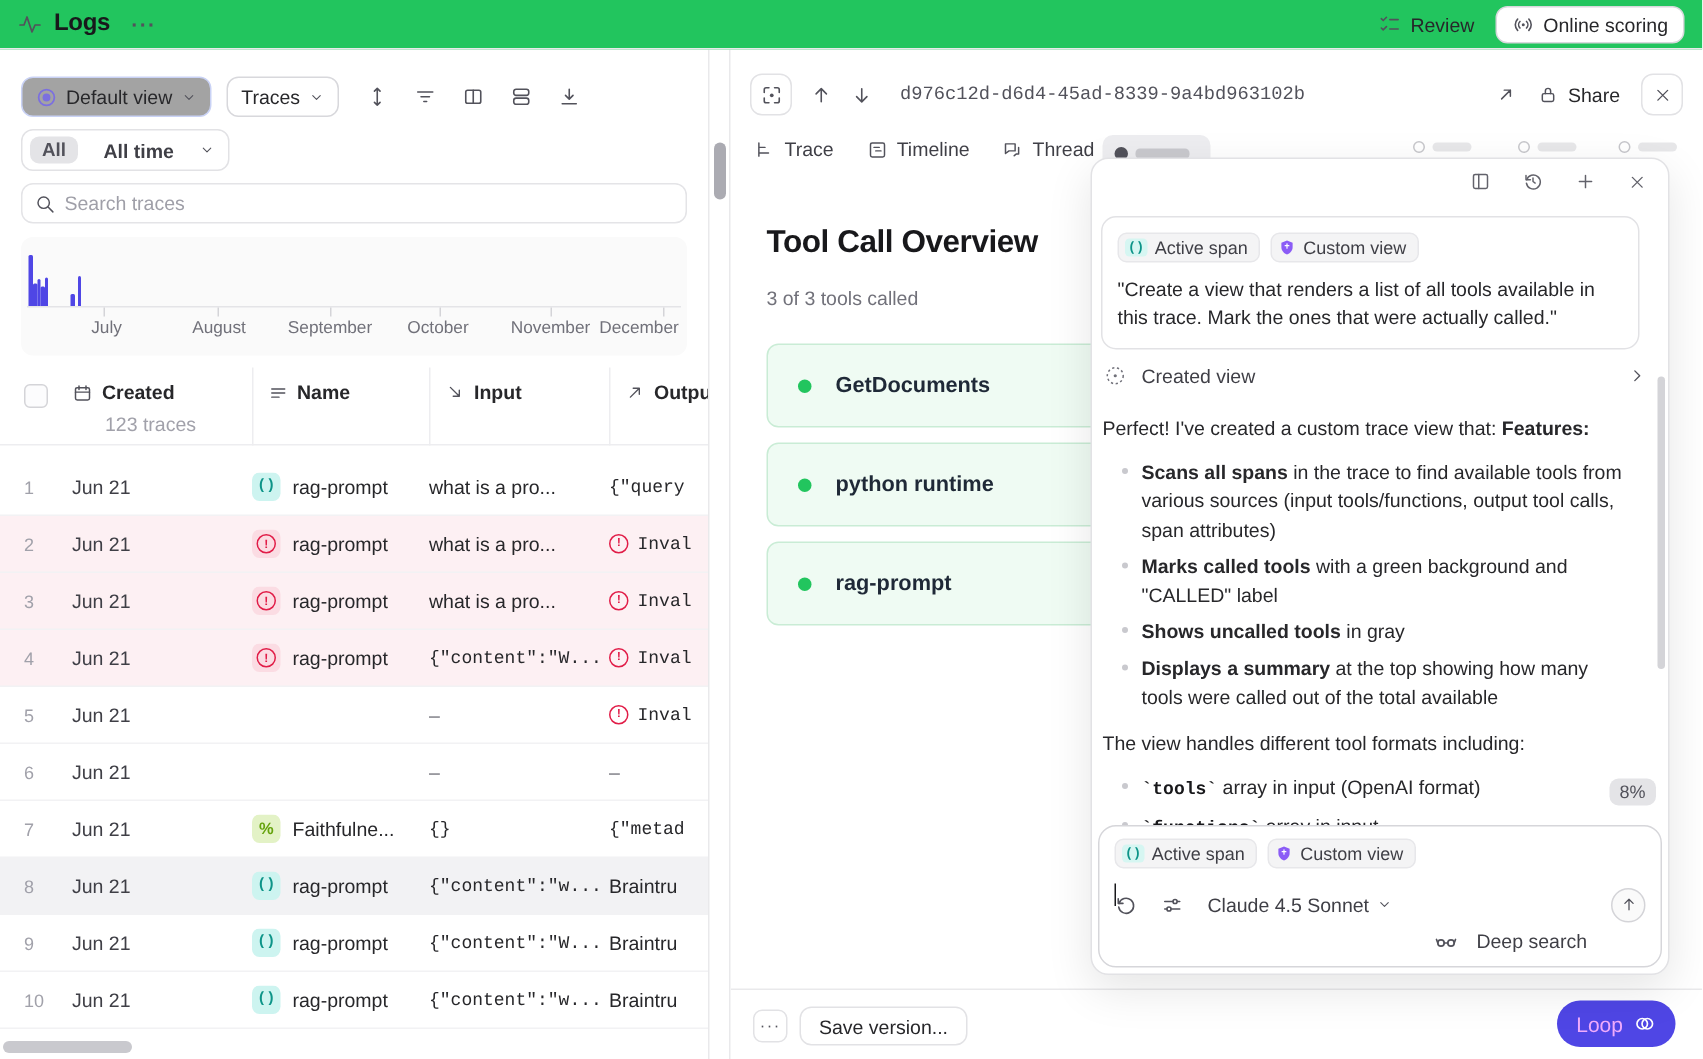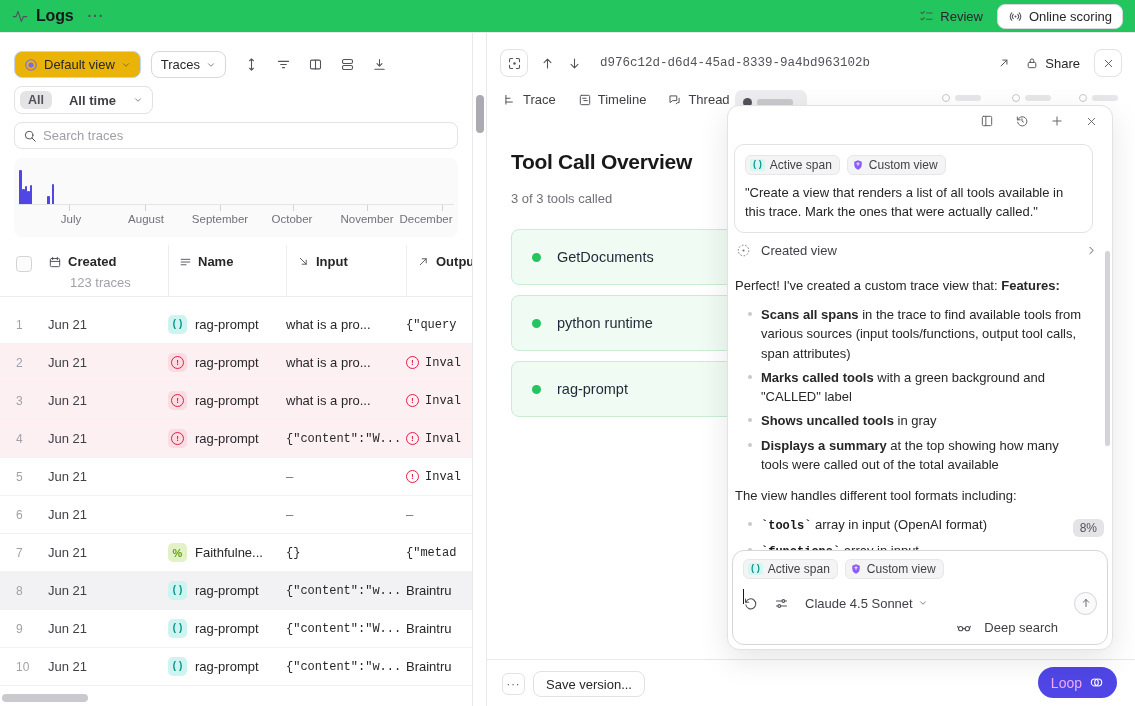--- a/index.html
+++ b/index.html
@@ -17,21 +17,21 @@
   .hdr-right { margin-left:auto; display:flex; align-items:center; gap:14px; }
   .txt-btn { display:flex; align-items:center; gap:6px; color:#27272a; font-size:13px; cursor:pointer; }
   .pill-btn { display:flex; align-items:center; gap:6px; border:1px solid #d8d8dc; border-radius:8px;
               padding:4px 10px; font-size:13px; background:#fff; cursor:pointer; }
 
   
   .left-panel { position:absolute; top:33px; left:0; width:472px; bottom:0; overflow:hidden; background:#fff; }
   .lp-row1 { position:absolute; top:18px; left:14px; display:flex; align-items:center; gap:10px; }
   .sel-btn { display:flex; align-items:center; gap:6px; border-radius:8px; padding:5px 9px; font-size:13px;
              border:1px solid #d8d8dc; background:#fff; cursor:pointer; }
-  .sel-btn.viewsel { background:#eab308; border-color:#c9d2f5; }
+  .sel-btn.viewsel { background:#a3a3a3; border-color:#c9d2f5; }
   .chev { width:10px; height:10px; }
   .toolbar-icons { display:flex; align-items:center; gap:17px; margin-left:8px; }
   .tool-ic { cursor:pointer; }
   .lp-row2 { position:absolute; top:53px; left:14px; }
   .time-ctl { display:flex; align-items:center; gap:17px; border:1px solid #e2e2e5; border-radius:8px; padding:4px 9px 4px 5px; cursor:pointer; }
   .all-chip { background:#e4e4e7; border-radius:6px; padding:2px 8px; font-size:12.5px; font-weight:600; color:#52525b; }
   .time-lbl { font-size:13px; font-weight:600; color:#3f3f46; }
   .search-box { position:absolute; top:89px; left:14px; width:444px; height:27px; border:1px solid #e4e4e7;
                 border-radius:8px; display:flex; align-items:center; padding:0 8px; gap:6px; background:#fff; }
   .search-box input { border:0; outline:0; flex:1; font-size:13px; font-family:inherit; color:#27272a; background:transparent; }
@@ -89,21 +89,21 @@
   .partial-tab { position:absolute; top:57px; left:248px; width:72px; height:24px; background:#ededf0; border-radius:7px;
                  display:flex; align-items:center; padding:0 8px; gap:5px; }
   .ptab-dot { width:9px; height:9px; border-radius:50%; background:#52525b; }
   .ptab-bar { width:36px; height:7px; border-radius:3px; background:#c9c9ce; }
   .ghost-tab { position:absolute; top:61px; display:flex; align-items:center; gap:5px; opacity:.55; }
   .ghost-dot { width:8px; height:8px; border-radius:50%; border:1.4px solid #9a9aa2; }
   .ghost-bar { width:26px; height:6px; border-radius:3px; background:#d4d4d8; }
 
   .view-title { position:absolute; top:117px; left:24px; font-size:21px; font-weight:700; color:#18181b; letter-spacing:-.3px; }
   .view-sub { position:absolute; top:158px; left:24px; font-size:13px; color:#71717a; }
-  .tool-cards { position:absolute; top:196px; left:24px; width:420px; display:flex; flex-direction:column; gap:10px; }
+  .tool-cards { position:absolute; top:196px; left:24px; width:420px; display:flex; flex-direction:column; gap:10px;font-weight:bold; }
   .tool-card { height:56px; background:#effbf3; border:1px solid #c9ecd5; border-radius:8px; display:flex; align-items:center; padding:0 20px; gap:16px; }
   .gdot { width:9px; height:9px; border-radius:50%; background:#22c55e; flex:0 0 auto; }
   .tool-name { font-size:14.5px; color:#1f2937; }
 
   .mid-footer { position:absolute; left:0; right:0; bottom:0; height:47px; border-top:1px solid #e9e9eb; background:#fff; }
   .more-btn { position:absolute; left:15px; top:13px; width:23px; height:22px; border:1px solid #e2e2e5; border-radius:6px;
               display:flex; align-items:center; justify-content:center; font-size:11px; color:#52525b; letter-spacing:1px; cursor:pointer; background:#fff; }
   .save-btn { position:absolute; left:46px; top:11px; height:26px; border:1px solid #e2e2e5; border-radius:8px;
               display:flex; align-items:center; padding:0 12px; font-size:13px; color:#27272a; cursor:pointer; background:#fff; }
   .loop-btn { position:absolute; right:18px; top:7px; height:31px; background:#4f46e5; color:#f0abfc; border-radius:16px;

